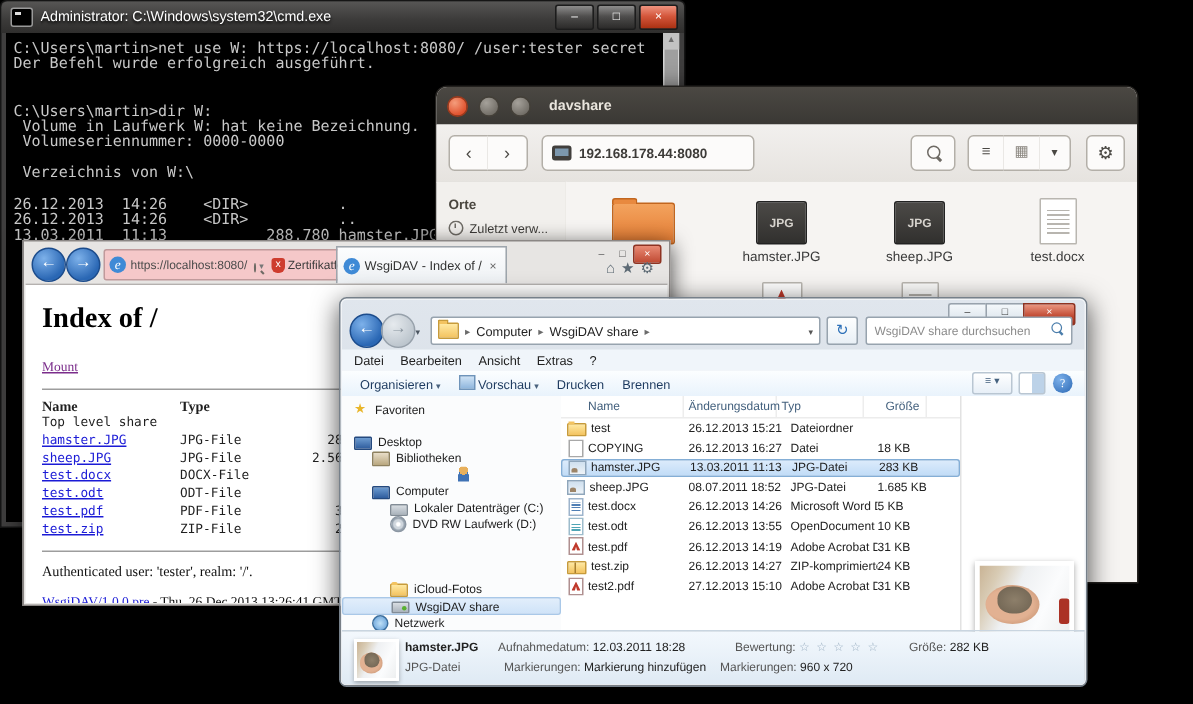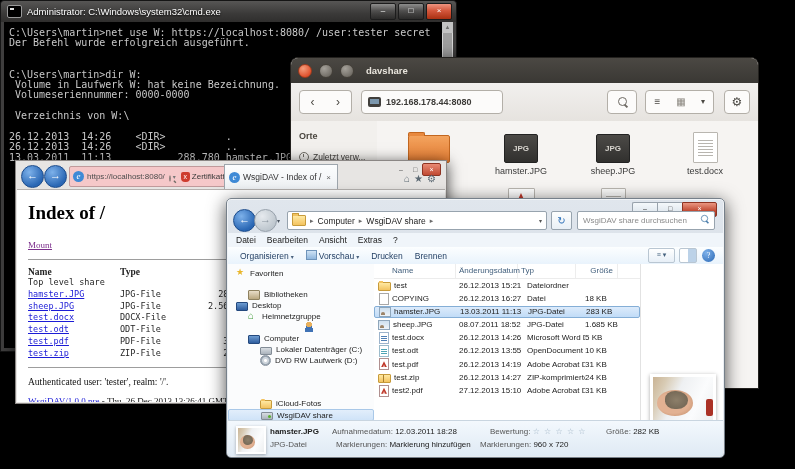--- a/index.html
+++ b/index.html
@@ -50,21 +50,21 @@
   #nau .loct{font-size:9px;font-weight:bold;color:#3d3b38;white-space:nowrap}
   #nau .srch{left:316px;width:30px;border-radius:4px}
   .mag{display:inline-block;width:7px;height:7px;border:1.5px solid #6e6a64;border-radius:50%;position:relative;margin-top:6px}
   .mag::after{content:"";position:absolute;width:2px;height:4px;background:#6e6a64;left:6px;top:6px;transform:rotate(-45deg)}
   #nau .vg1{left:354px;width:25px;border-radius:4px 0 0 4px;font-size:10px;line-height:22px}
   #nau .vg2{left:378px;width:25px;border-left:none;font-size:10px;line-height:22px;color:#8a867f}
   #nau .vg3{left:402px;width:21px;border-left:none;border-radius:0 4px 4px 0;font-size:8px;line-height:22px}
   #nau .gear{left:433px;width:26px;border-radius:4px;font-size:12px;line-height:22px}
   #nau .side{position:absolute;left:0;top:63px;bottom:0;width:86px;background:#f2f0ed;border-right:1px solid #d8d4ce}
   #nau .oh{font-size:9px;font-weight:bold;color:#4a463f;margin:10px 0 6px 8px}
-  #nau .place{display:flex;align-items:flex-end;height:15px;padding-left:8px;font-size:8.5px;color:#3d3b38;white-space:nowrap;overflow:hidden}
+  #nau .place{display:flex;align-items:flex-start;height:15px;padding-left:8px;font-size:8.5px;color:#3d3b38;white-space:nowrap;overflow:hidden}
   #nau .pic{width:10px;height:10px;margin-right:4px;flex:none;position:relative}
   #nau .pic.clock{border:1px solid #6f6c66;border-radius:50%;width:8px;height:8px}
   #nau .pic.clock::after{content:"";position:absolute;left:3px;top:1px;width:1px;height:3px;background:#6f6c66}
   #nau .pic.home::before{content:"⌂";font-size:11px;color:#57544e;position:absolute;top:-3px}
   #nau .pic.folder{background:#716d66;border-radius:1px;height:7px;margin-top:2px}
   #nau .pic.folder::before{content:"";position:absolute;top:-2px;left:0;width:4px;height:2px;background:#716d66;border-radius:1px 1px 0 0}
   #nau .files{position:absolute;left:86px;right:0;top:63px;bottom:0;background:#f6f4f2;
        display:flex;flex-wrap:wrap;align-content:flex-start;padding:10px 0 0 6px}
   #nau .nfile{width:92px;height:54px;text-align:center;margin-bottom:2px}
   #nau .nibox{height:32px;display:flex;align-items:flex-end;justify-content:center}
@@ -482,34 +482,30 @@
     </span>
   </div>
   <div class="main">
     <div class="snav">
 
         <div class="snav-item gap" style="padding-left: 8px;">
           <span class="si star"></span>
           <span>Favoriten</span>
         </div>
 
+        <div class="snav-item" style="padding-left: 8px;">
+          <span class="si desktop"></span>
+          <span>Desktop</span>
+        </div>
+
         <div class="snav-item" style="padding-left: 20px;">
           <span class="si libraries"></span>
           <span>Bibliotheken</span>
         </div>
 
-        <div class="snav-item" style="padding-left: 8px;">
-          <span class="si desktop"></span>
-          <span>Desktop</span>
-        </div>
-
-        <div class="snav-item" style="padding-left: 20px;">
-          <span class="si homegroup"></span>
-          <span>Heimnetzgruppe</span>
-        </div>
 
         <div class="snav-item" style="padding-left: 20px; flex-direction: column;">
           <span class="si user"></span>
           <span>martin</span>
         </div>
 
         <div class="snav-item" style="padding-left: 20px;">
           <span class="si computer"></span>
           <span>Computer</span>
         </div>

